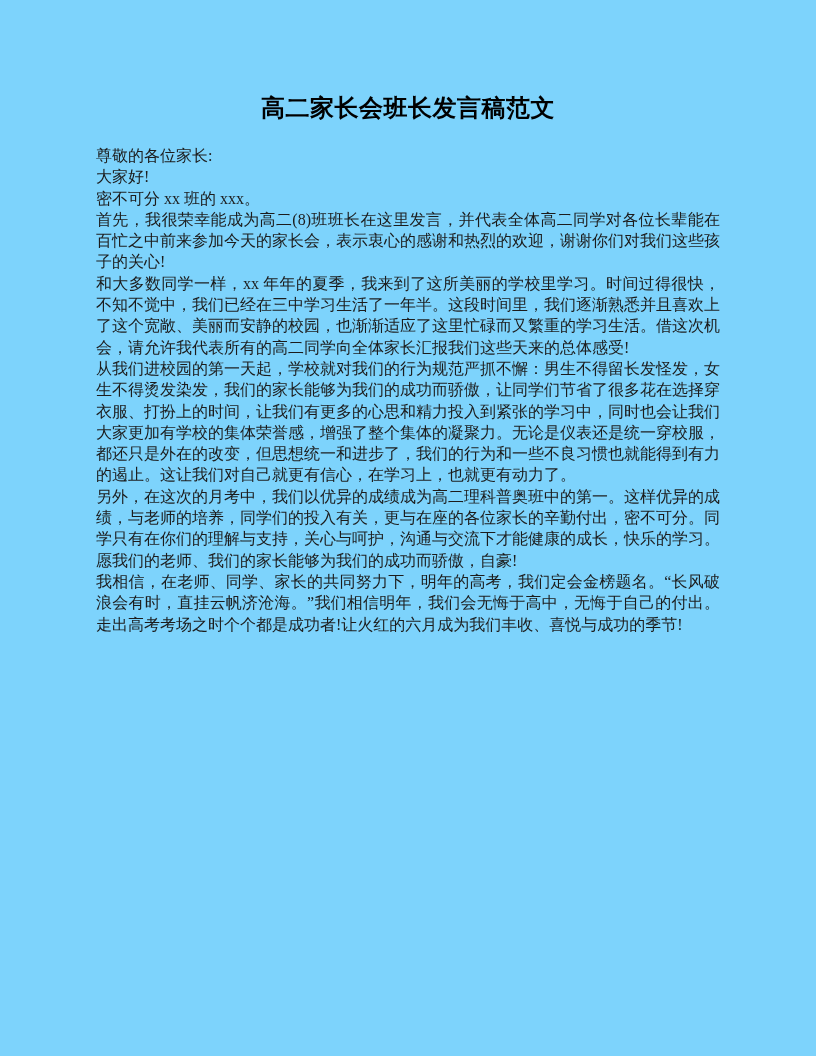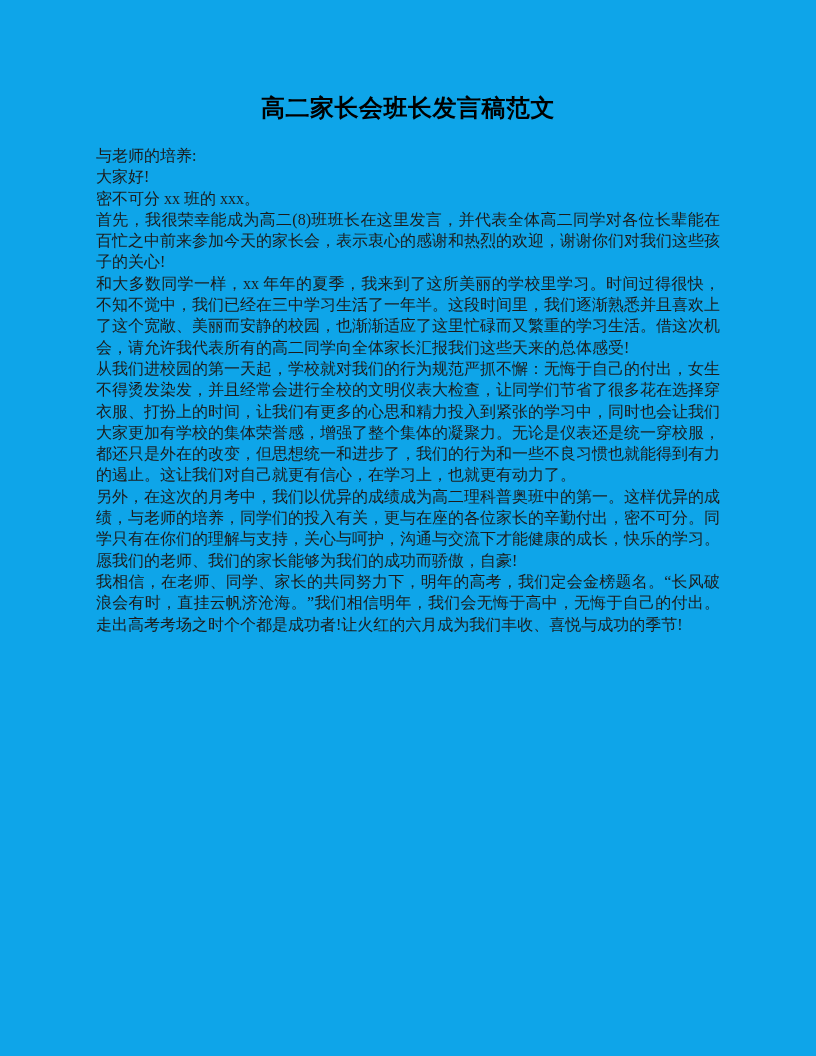--- a/index.html
+++ b/index.html
@@ -5,21 +5,21 @@
   html, body {
     margin: 0;
     padding: 0;
     background: #ffffff;
   }
   .page {
     position: relative;
     width: 816px;
     height: 1056px;
     box-sizing: border-box;
-    background: #0ea5e9;
+    background: #7dd3fc;
     padding: 94px 96px 0 96px;
     font-family: "Liberation Serif", "DejaVu Serif", serif;
     color: #1c1c1c;
     overflow: hidden;
   }
   .doc-title {
     font-size: 24px;
     font-weight: bold;
     text-align: center;
     margin: 0 0 23px 0;
@@ -36,23 +36,23 @@
     word-break: break-all;
   }
 </style>
 </head>
 <body>
 
 <div class="page">
   <h1 class="doc-title">高二家长会班长发言稿范文</h1>
 
   <div class="doc-body">
-    <p>与老师的培养:</p>
+    <p>尊敬的各位家长:</p>
     <p>大家好!</p>
     <p>密不可分 xx 班的 xxx。</p>
     <p>首先，我很荣幸能成为高二(8)班班长在这里发言，并代表全体高二同学对各位长辈能在百忙之中前来参加今天的家长会，表示衷心的感谢和热烈的欢迎，谢谢你们对我们这些孩子的关心!</p>
     <p>和大多数同学一样，xx 年年的夏季，我来到了这所美丽的学校里学习。时间过得很快，不知不觉中，我们已经在三中学习生活了一年半。这段时间里，我们逐渐熟悉并且喜欢上了这个宽敞、美丽而安静的校园，也渐渐适应了这里忙碌而又繁重的学习生活。借这次机会，请允许我代表所有的高二同学向全体家长汇报我们这些天来的总体感受!</p>
-    <p>从我们进校园的第一天起，学校就对我们的行为规范严抓不懈：无悔于自己的付出，女生不得烫发染发，并且经常会进行全校的文明仪表大检查，让同学们节省了很多花在选择穿衣服、打扮上的时间，让我们有更多的心思和精力投入到紧张的学习中，同时也会让我们大家更加有学校的集体荣誉感，增强了整个集体的凝聚力。无论是仪表还是统一穿校服，都还只是外在的改变，但思想统一和进步了，我们的行为和一些不良习惯也就能得到有力的遏止。这让我们对自己就更有信心，在学习上，也就更有动力了。</p>
+    <p>从我们进校园的第一天起，学校就对我们的行为规范严抓不懈：男生不得留长发怪发，女生不得烫发染发，我们的家长能够为我们的成功而骄傲，让同学们节省了很多花在选择穿衣服、打扮上的时间，让我们有更多的心思和精力投入到紧张的学习中，同时也会让我们大家更加有学校的集体荣誉感，增强了整个集体的凝聚力。无论是仪表还是统一穿校服，都还只是外在的改变，但思想统一和进步了，我们的行为和一些不良习惯也就能得到有力的遏止。这让我们对自己就更有信心，在学习上，也就更有动力了。</p>
     <p>另外，在这次的月考中，我们以优异的成绩成为高二理科普奥班中的第一。这样优异的成绩，与老师的培养，同学们的投入有关，更与在座的各位家长的辛勤付出，密不可分。同学只有在你们的理解与支持，关心与呵护，沟通与交流下才能健康的成长，快乐的学习。</p>
     <p>愿我们的老师、我们的家长能够为我们的成功而骄傲，自豪!</p>
     <p>我相信，在老师、同学、家长的共同努力下，明年的高考，我们定会金榜题名。“长风破浪会有时，直挂云帆济沧海。”我们相信明年，我们会无悔于高中，无悔于自己的付出。走出高考考场之时个个都是成功者!让火红的六月成为我们丰收、喜悦与成功的季节!</p>
   </div>
 </div>
 
 </body></html>

